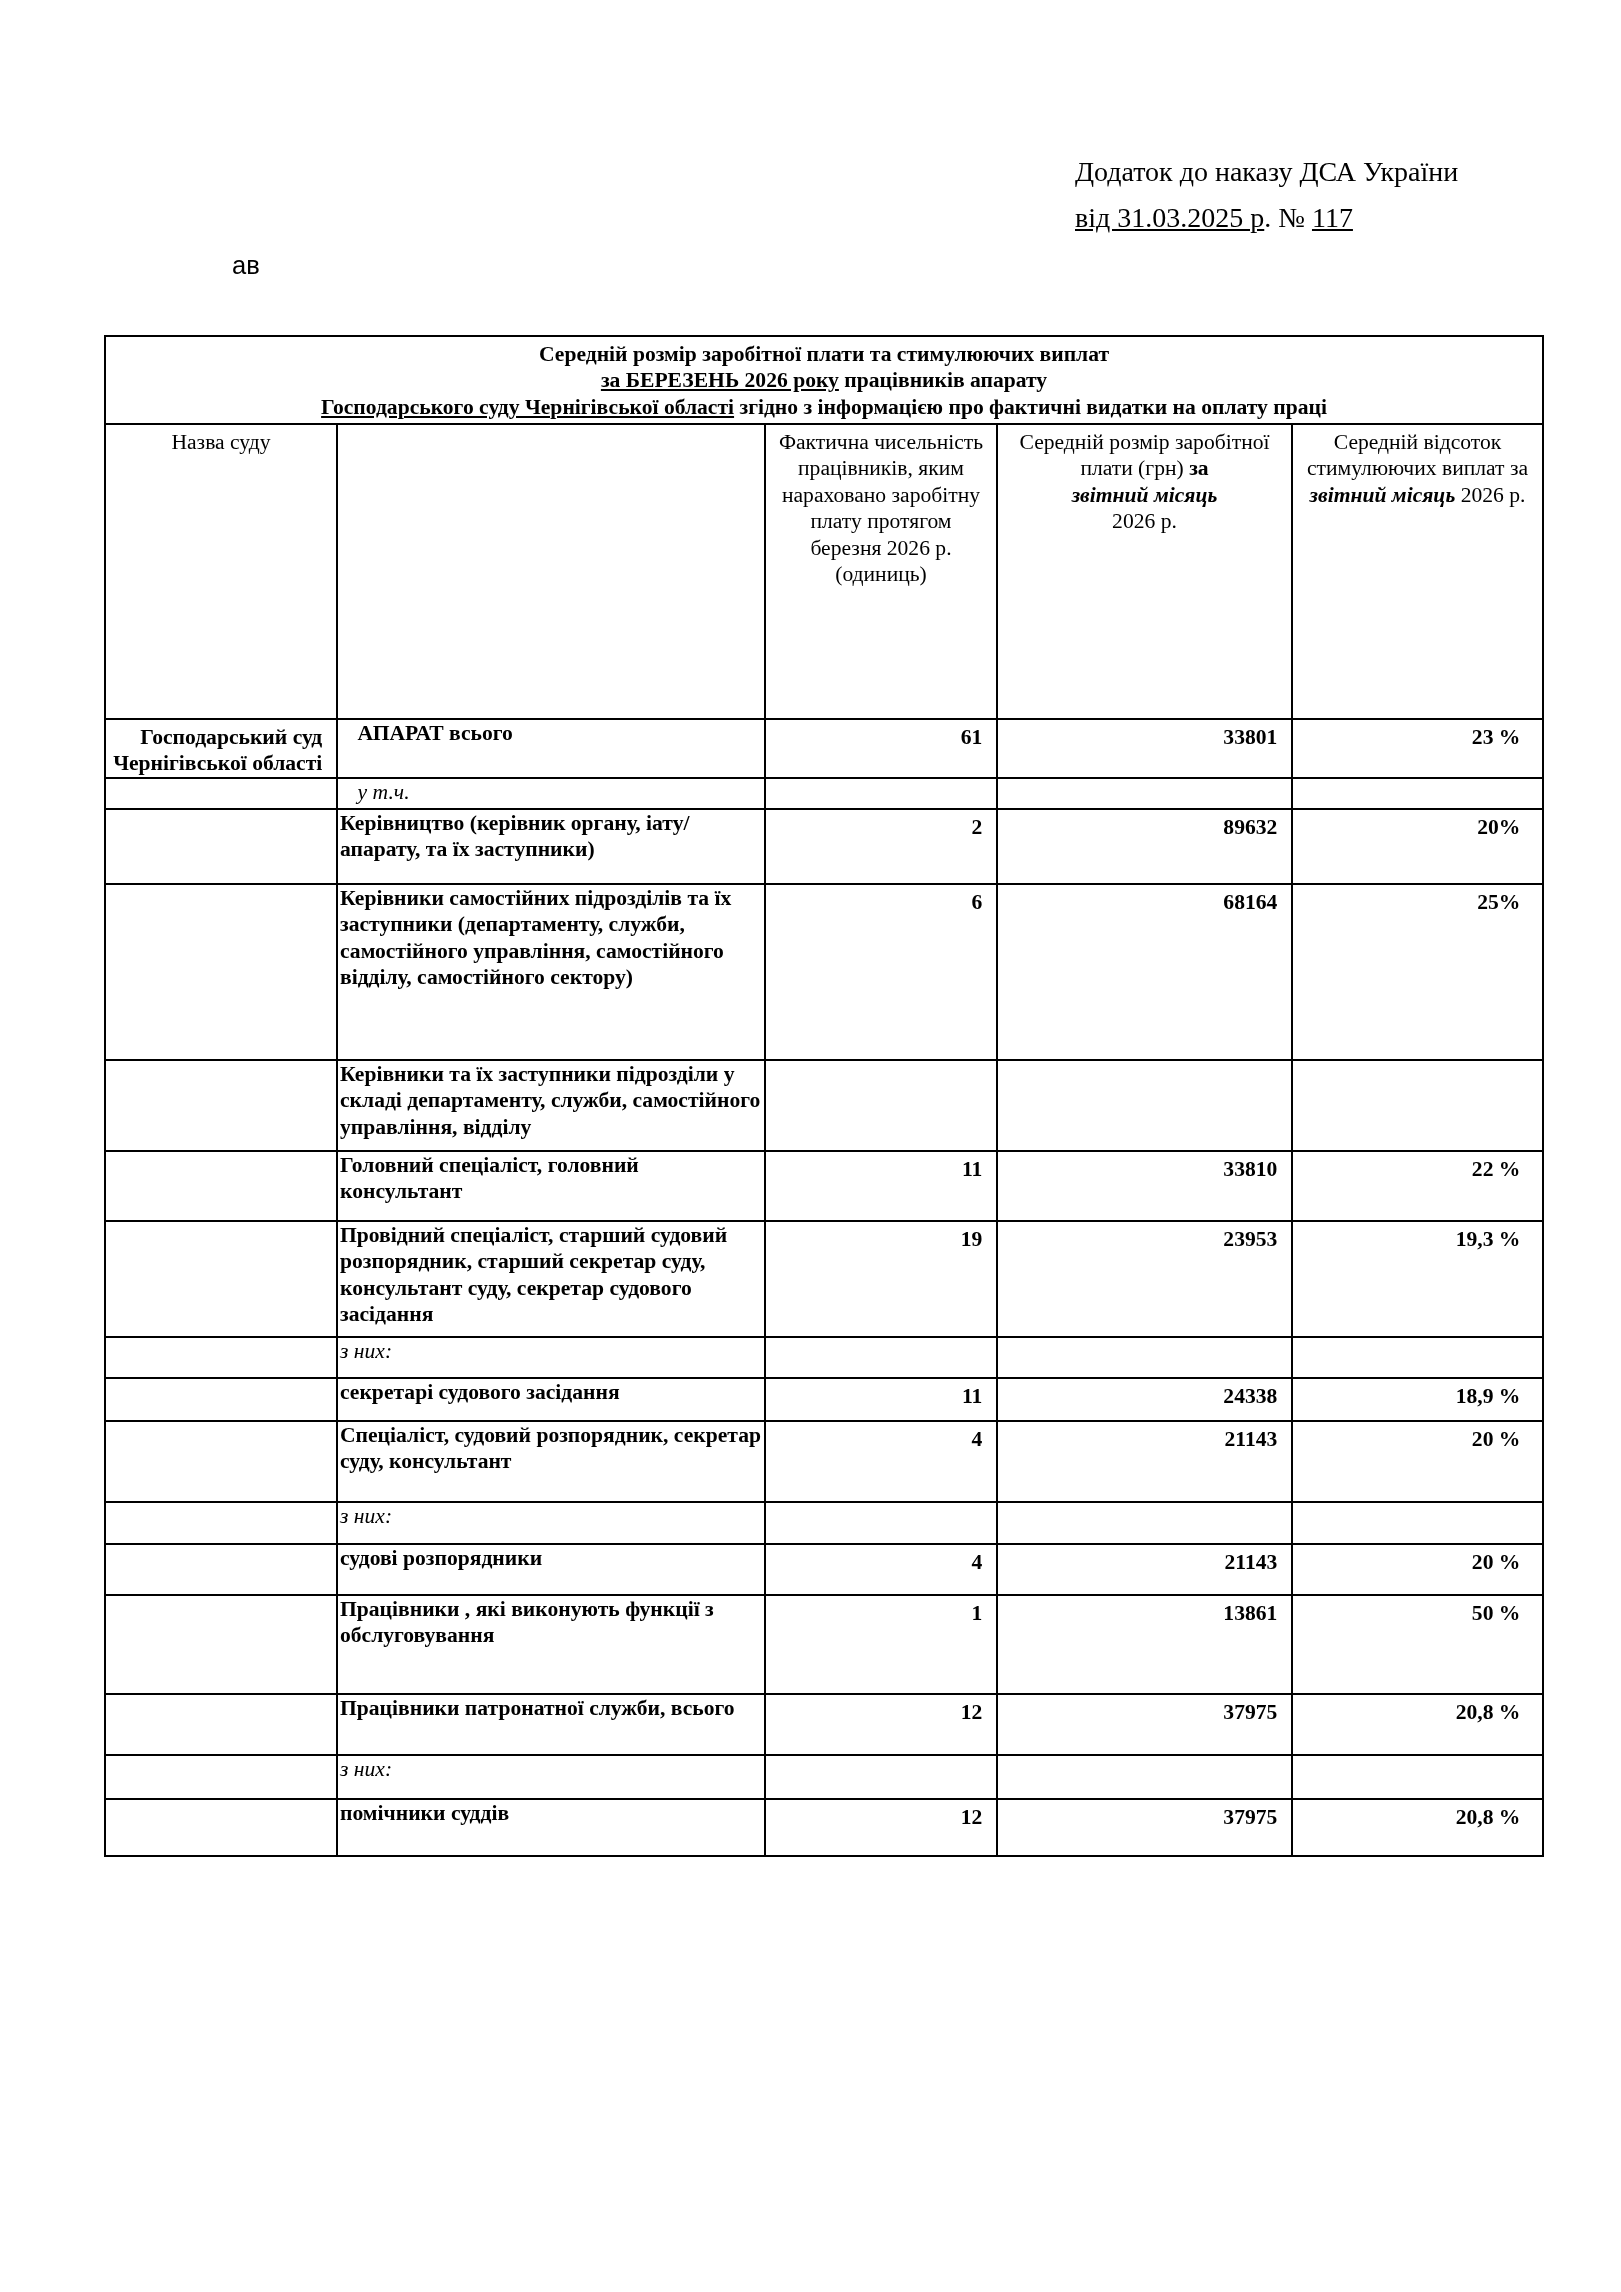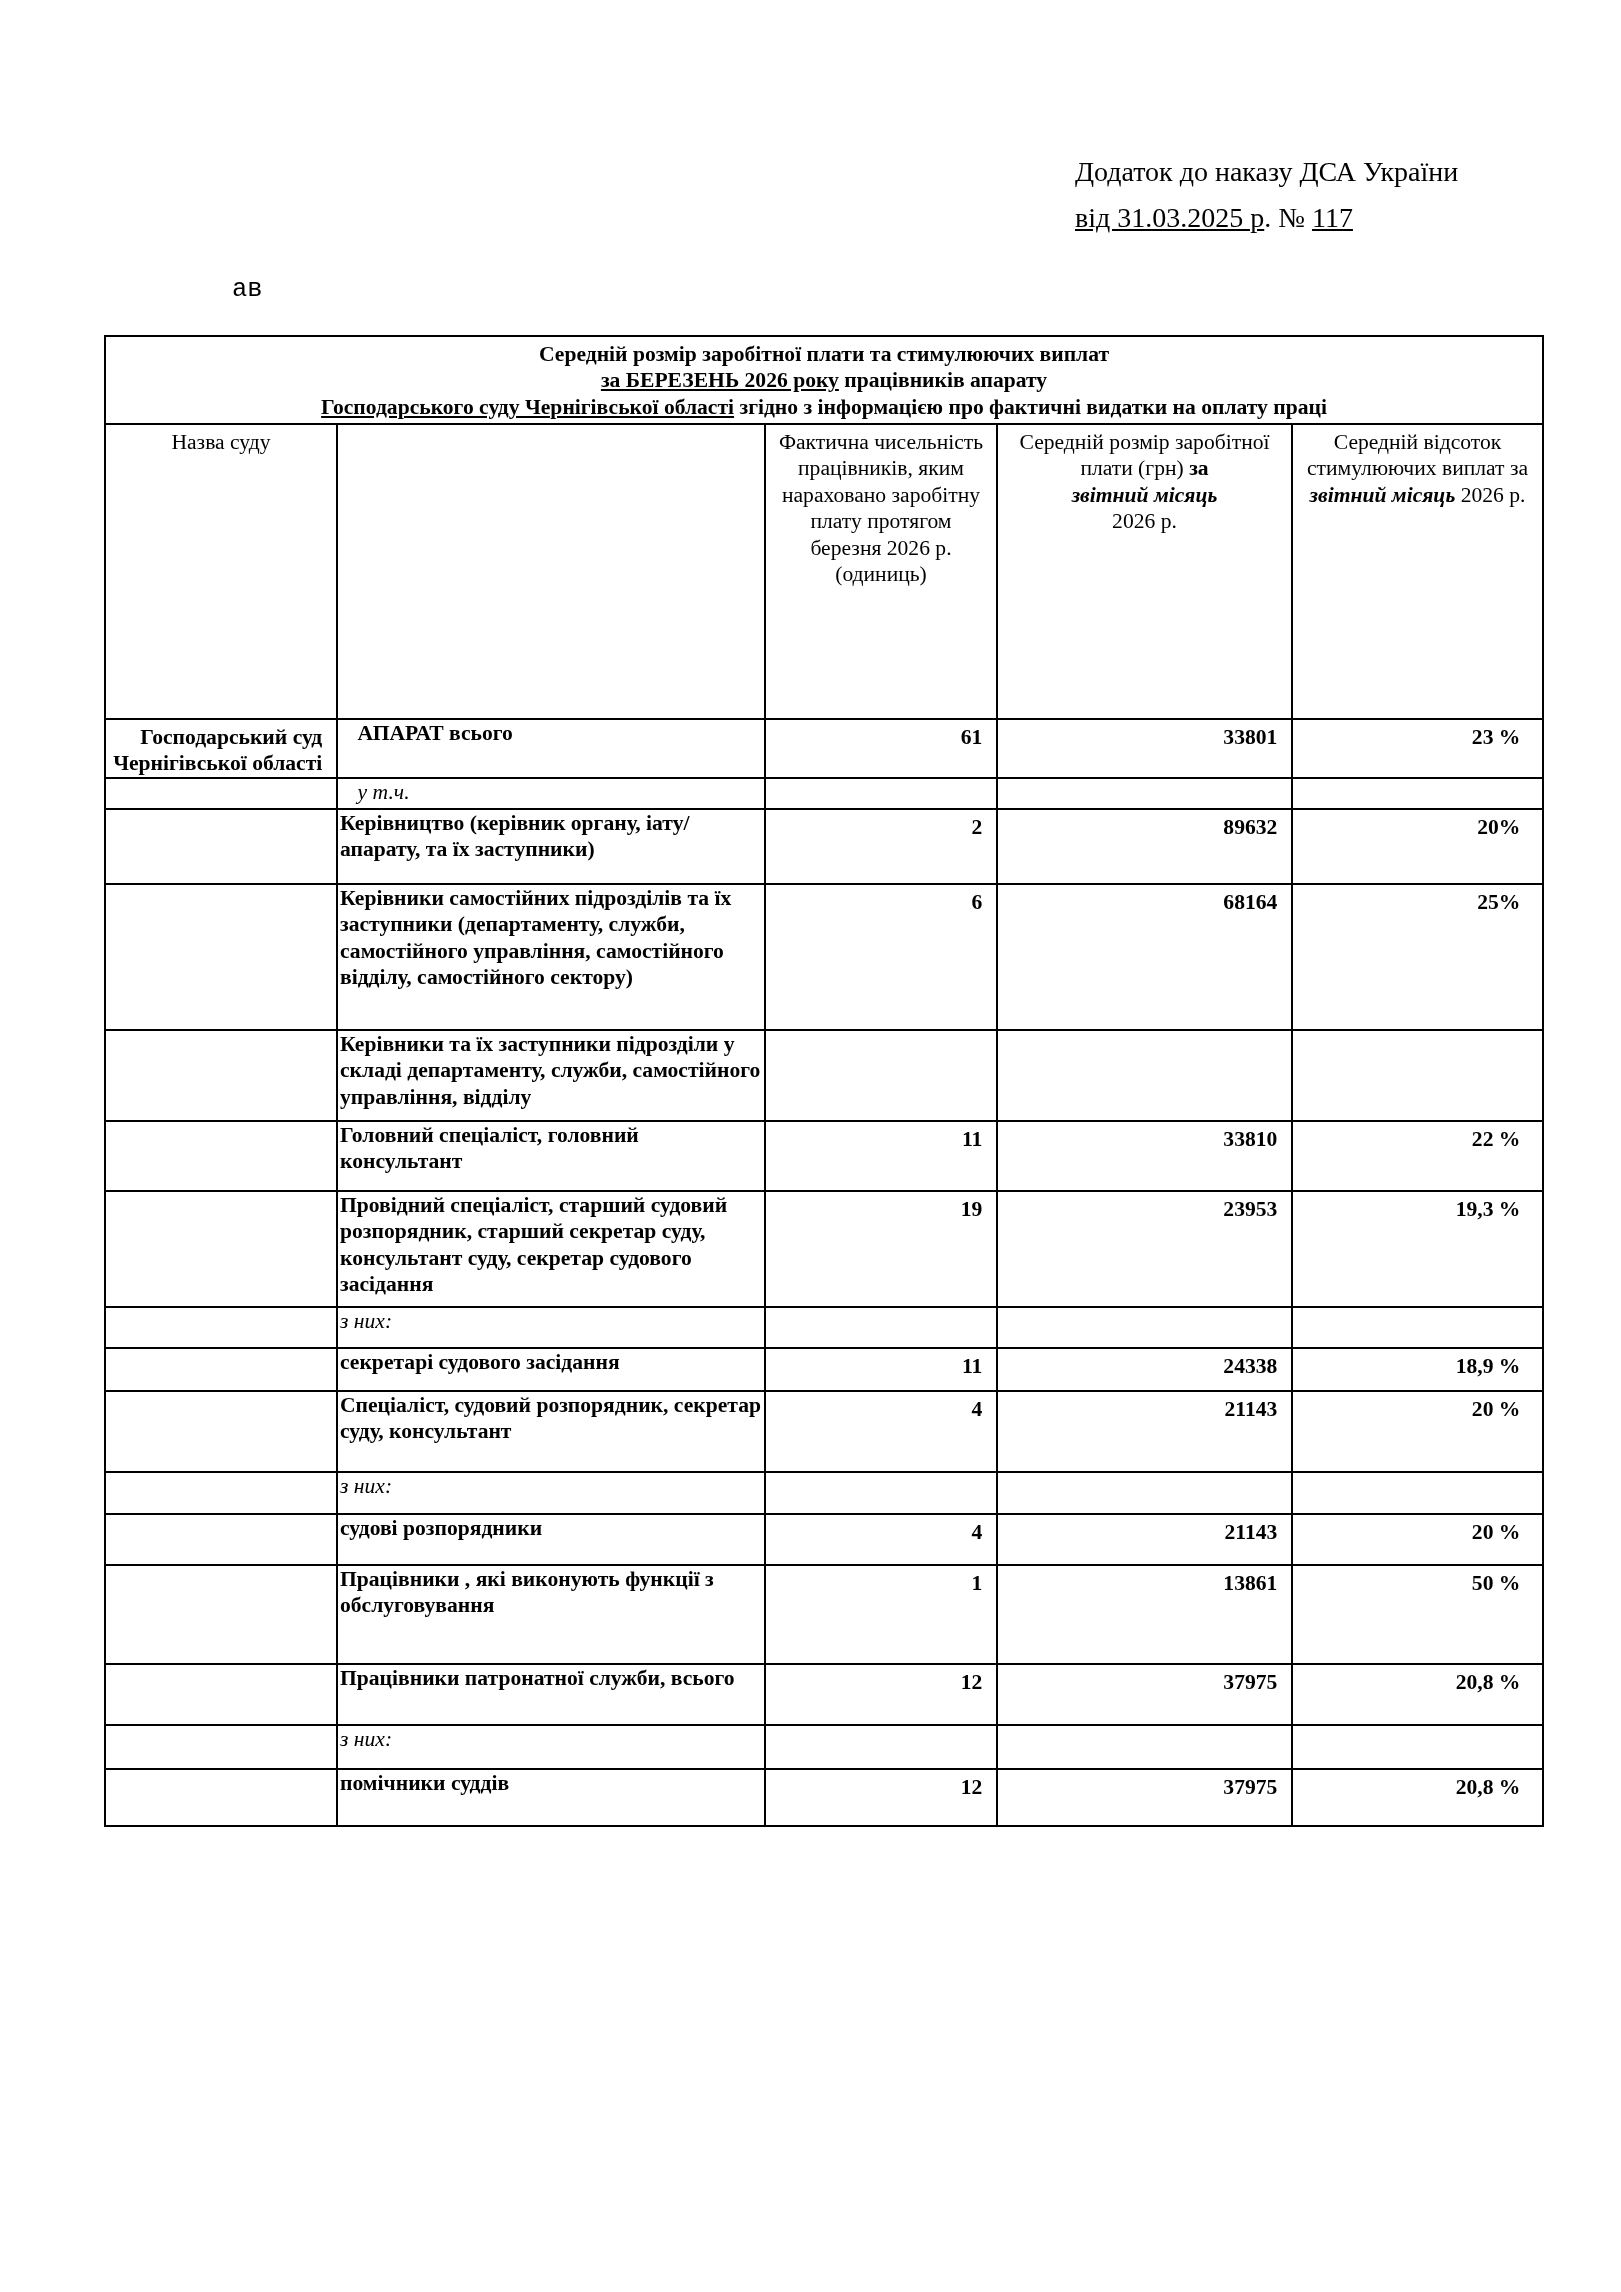--- a/index.html
+++ b/index.html
@@ -1,21 +1,21 @@
 <!DOCTYPE html>
 <html><head>
   <meta charset="utf-8">
   <style>
     html, body { margin: 0; padding: 0; background: #ffffff; }
     body { width: 1621px; height: 2293px; position: relative; overflow: hidden;
            font-family: "Liberation Serif", "DejaVu Serif", serif; color: #000; }
     .annex { position: absolute; left: 1075px; top: 149px; font-size: 28px; line-height: 46px; }
     .annex .l2 { display: block; }
     .u { text-decoration: underline; }
-    .stray { position: absolute; left: 232px; top: 275px; font-family: Liberation Mono, monospace; font-size: 25.5px; }
+    .stray { position: absolute; left: 232px; top: 251px; font-family: Liberation Sans, sans-serif; font-size: 25.5px; }
     table.report { position: absolute; left: 104px; top: 335px; width: 1439px;
                    border-collapse: collapse; table-layout: fixed;
                    border: 2.9px solid #000; }
     table.report td { border: 2px solid #000; vertical-align: top; padding: 0; font-size: 21.6px; line-height: 26.5px; }
     .title-cell { text-align: center; font-weight: bold; font-size: 22.5px; line-height: 27.4px; padding-top: 3.9px !important; }
     .hdr { text-align: center; font-size: 21.6px; line-height: 28px; padding-top: 3.9px !important; }
     .court-name { text-align: right; font-weight: bold; font-size: 18.6px; line-height: 23.5px; padding: 3.9px 13.7px 0 0 !important; }
     .cat { font-weight: bold; font-size: 21.6px; line-height: 25.5px; padding-left: 2px !important; }
     .cat.indent { padding-left: 19.6px !important; }
     .sub { font-style: italic; font-size: 20.6px; padding-left: 2px !important; }
@@ -73,21 +73,21 @@
     <td></td>
     <td></td>
   </tr>
   <tr class="thick-top" style="height:75px">
     <td></td>
     <td class="cat">Керівництво (керівник органу, іату/апарату, та їх заступники)</td>
     <td class="num">2</td>
     <td class="num wage">89632</td>
     <td class="num pct">20%</td>
   </tr>
-  <tr class="thick-top" style="height:146px">
+  <tr class="thick-top" style="height:176px">
     <td></td>
     <td class="cat">Керівники самостійних підрозділів та їх заступники (департаменту, служби, самостійного управління, самостійного відділу, самостійного сектору)</td>
     <td class="num">6</td>
     <td class="num wage">68164</td>
     <td class="num pct">25%</td>
   </tr>
   <tr style="height:91px">
     <td></td>
     <td class="cat">Керівники  та їх заступники підрозділи у складі департаменту, служби, самостійного управління, відділу</td>
     <td class="num"></td>

